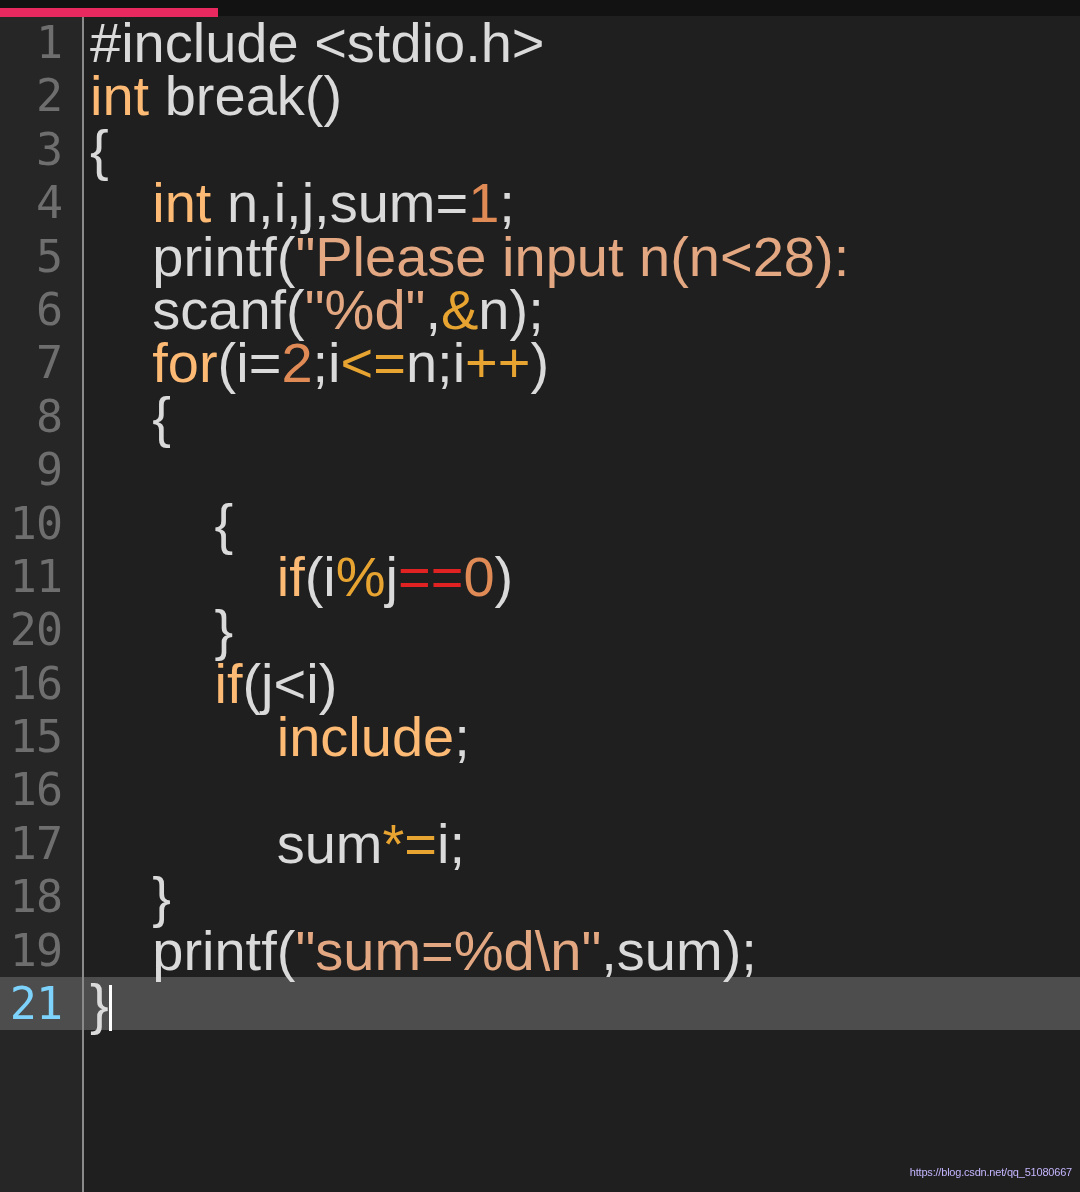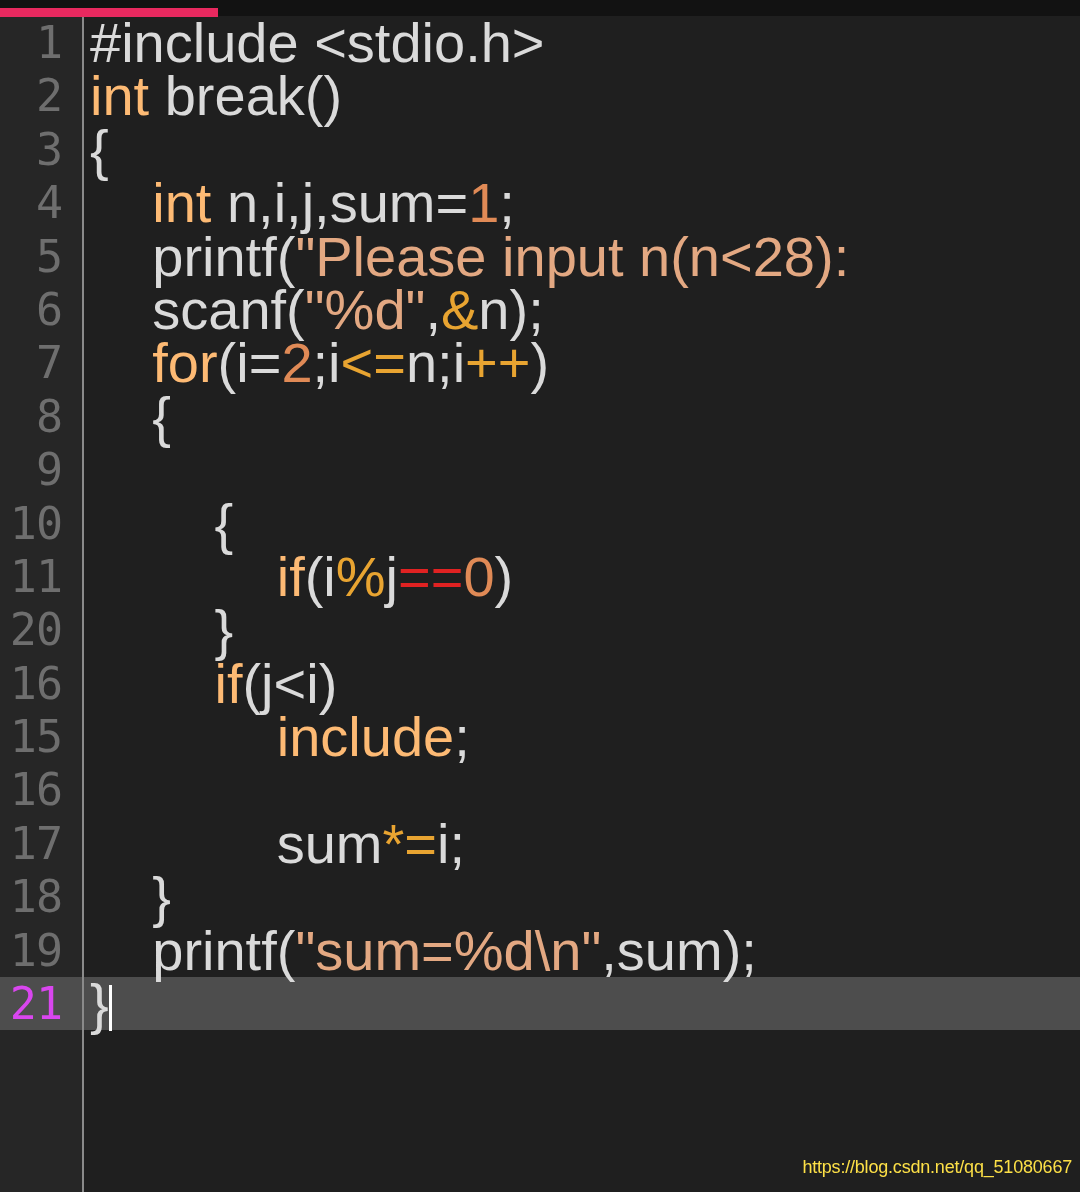--- a/index.html
+++ b/index.html
@@ -101,21 +101,21 @@
     height: 53.4px;
     line-height: 53.4px;
     text-align: right;
     font-size: 45px;
     color: #6e6e6e;
     font-family: "DejaVu Sans Mono", monospace;
     letter-spacing: -1px;
     z-index: 2;
   }
   .row.active .ln {
-    color: #d946ef;
+    color: #7dd3fc;
   }
   .code {
     position: absolute;
     left: 90px; top: 0;
     height: 53.4px;
     line-height: 53.4px;
     font-size: 56px;
     font-family: Liberation Sans, sans-serif;
     color: #dadada;
     white-space: pre;
@@ -140,22 +140,22 @@
     vertical-align: -8px;
     margin-left: 0px;
   }
 
   
   .watermark {
     position: absolute;
     right: 8px;
     bottom: 14px;
     font-family: "Liberation Sans", sans-serif;
-    font-size: 18px;
-    color: #fde047;
+    font-size: 11px;
+    color: #c4b5fd;
     letter-spacing: -0.2px;
     z-index: 40;
   }
 
   
   .below {
     position: absolute;
     left: 84px;
     top: 1138px;
     width: 996px;

